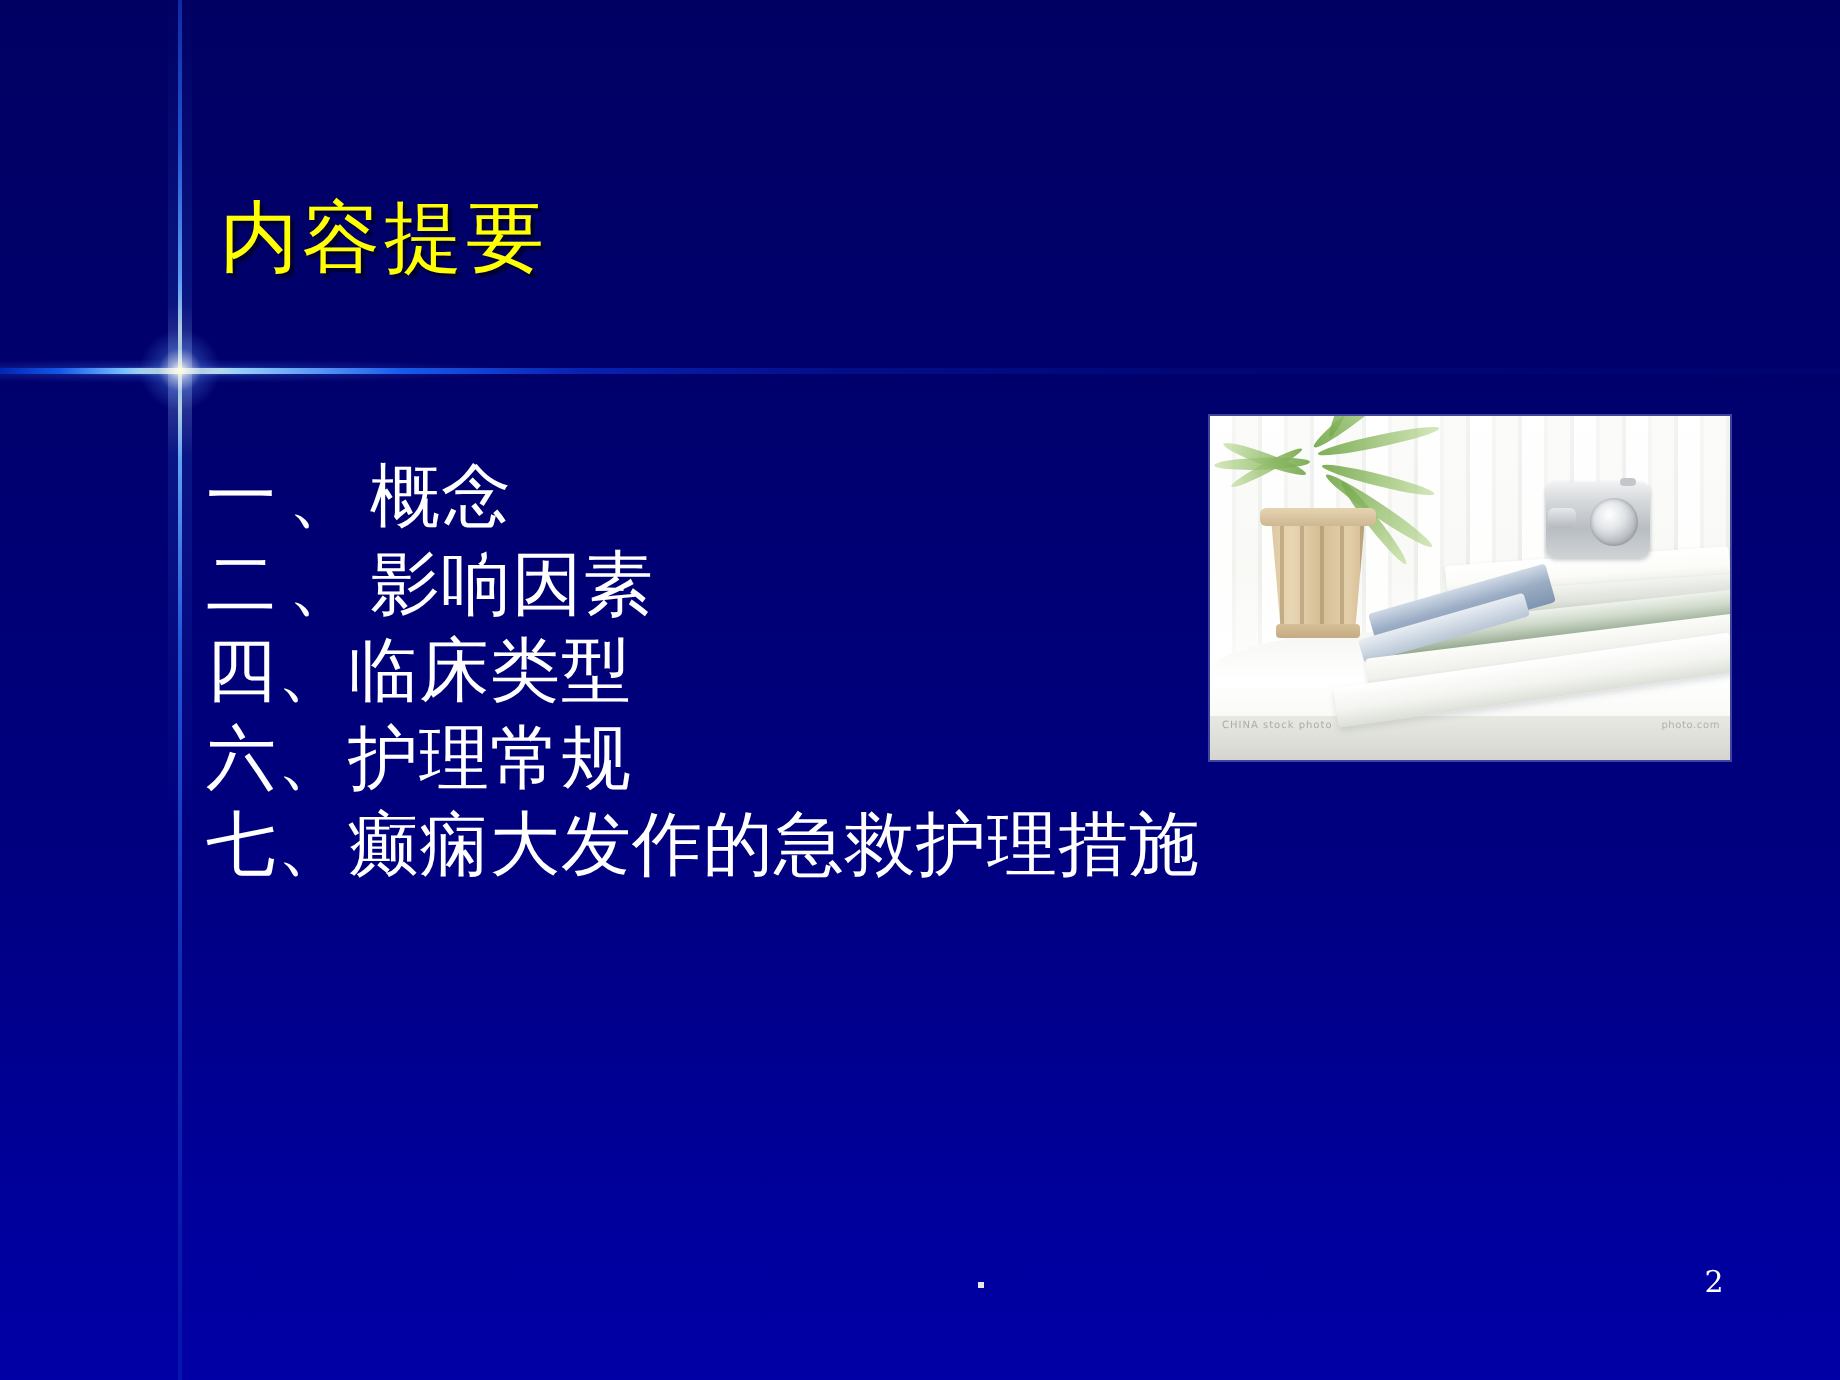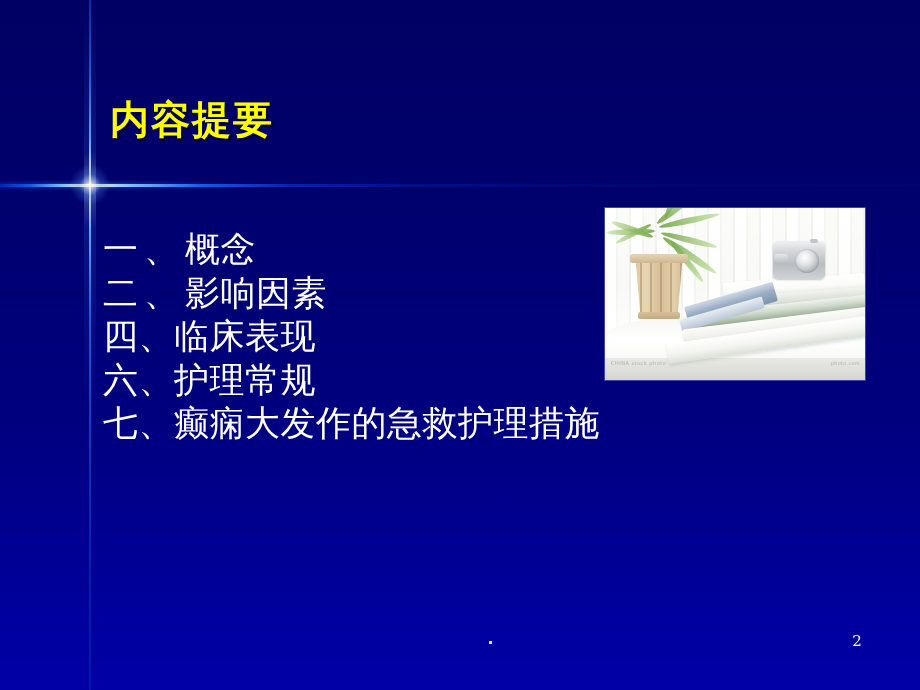--- a/index.html
+++ b/index.html
@@ -88,21 +88,21 @@
         rgba(90,150,245,0.28) 38%,
         rgba(20,70,200,0.0) 72%);
   }
 
   
   .title {
     position: absolute;
     left: 110px;
     top: 98px;
     font-size: 39px;
-    font-weight: bold;
+    font-weight: normal;
     color: #ffff00;
     letter-spacing: 2px;
     line-height: 1.15;
     text-shadow: 2px 2px 1px rgba(0,0,40,0.85);
     white-space: nowrap;
   }
 
   
   .list {
     position: absolute;
@@ -333,21 +333,21 @@
   <div class="title">内容提要</div>
 
   <div class="list">
     <div class="list-item">
       <span class="li-num li-gap-wide">一、</span><span>概念</span>
     </div>
     <div class="list-item">
       <span class="li-num li-gap-wide">二、</span><span>影响因素</span>
     </div>
     <div class="list-item">
-      <span class="li-num">四、</span><span>临床表现</span>
+      <span class="li-num">四、</span><span>临床类型</span>
     </div>
     <div class="list-item">
       <span class="li-num">六、</span><span>护理常规</span>
     </div>
     <div class="list-item">
       <span class="li-num">七、</span><span>癫痫大发作的急救护理措施</span>
     </div>
   </div>
 
   <div class="photo">

